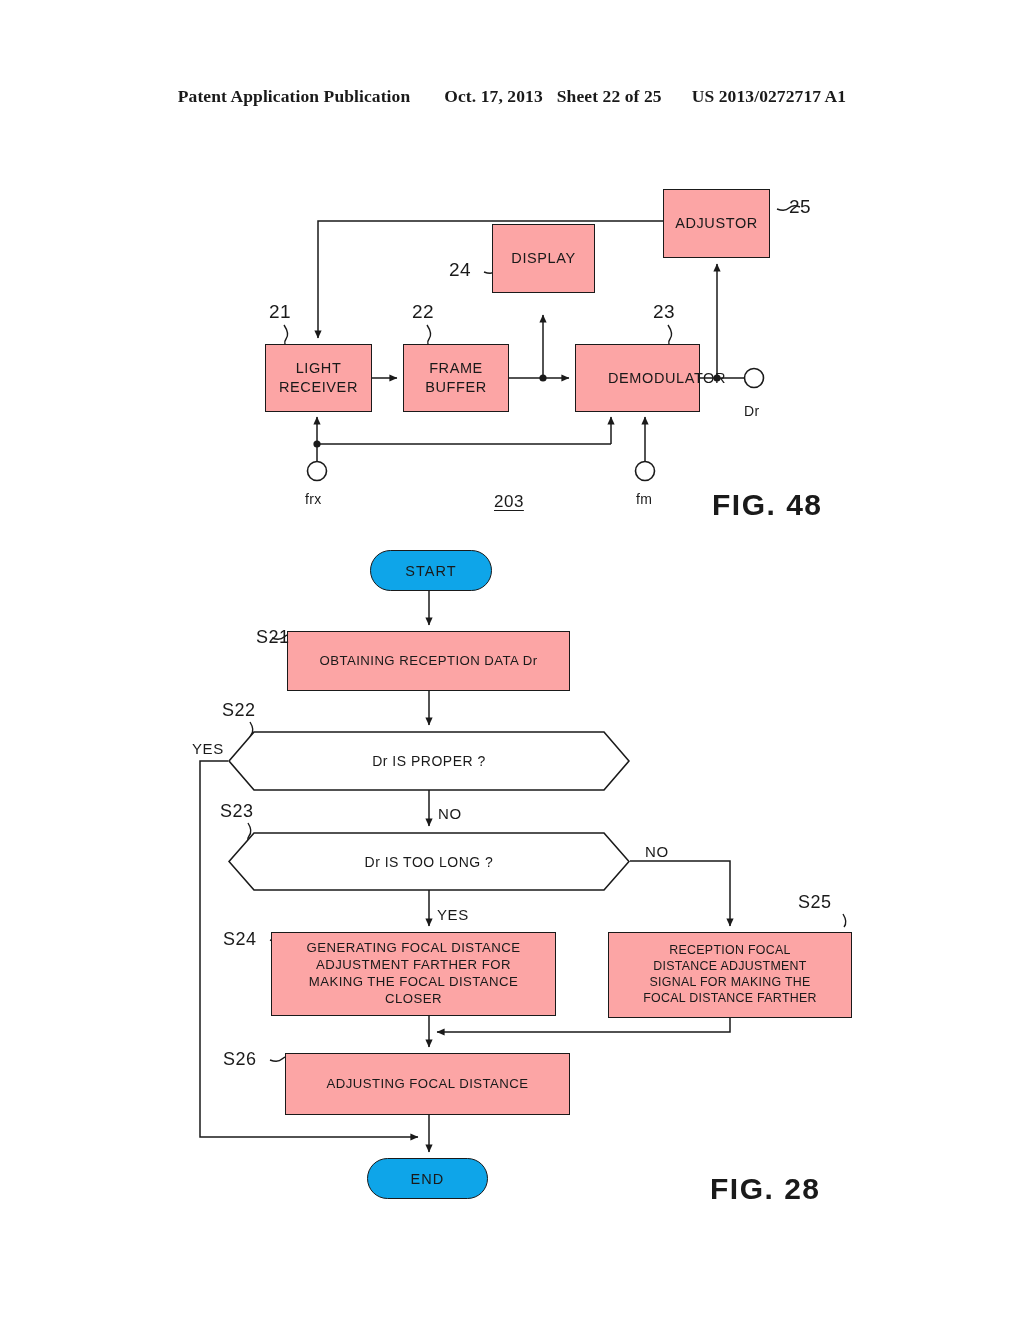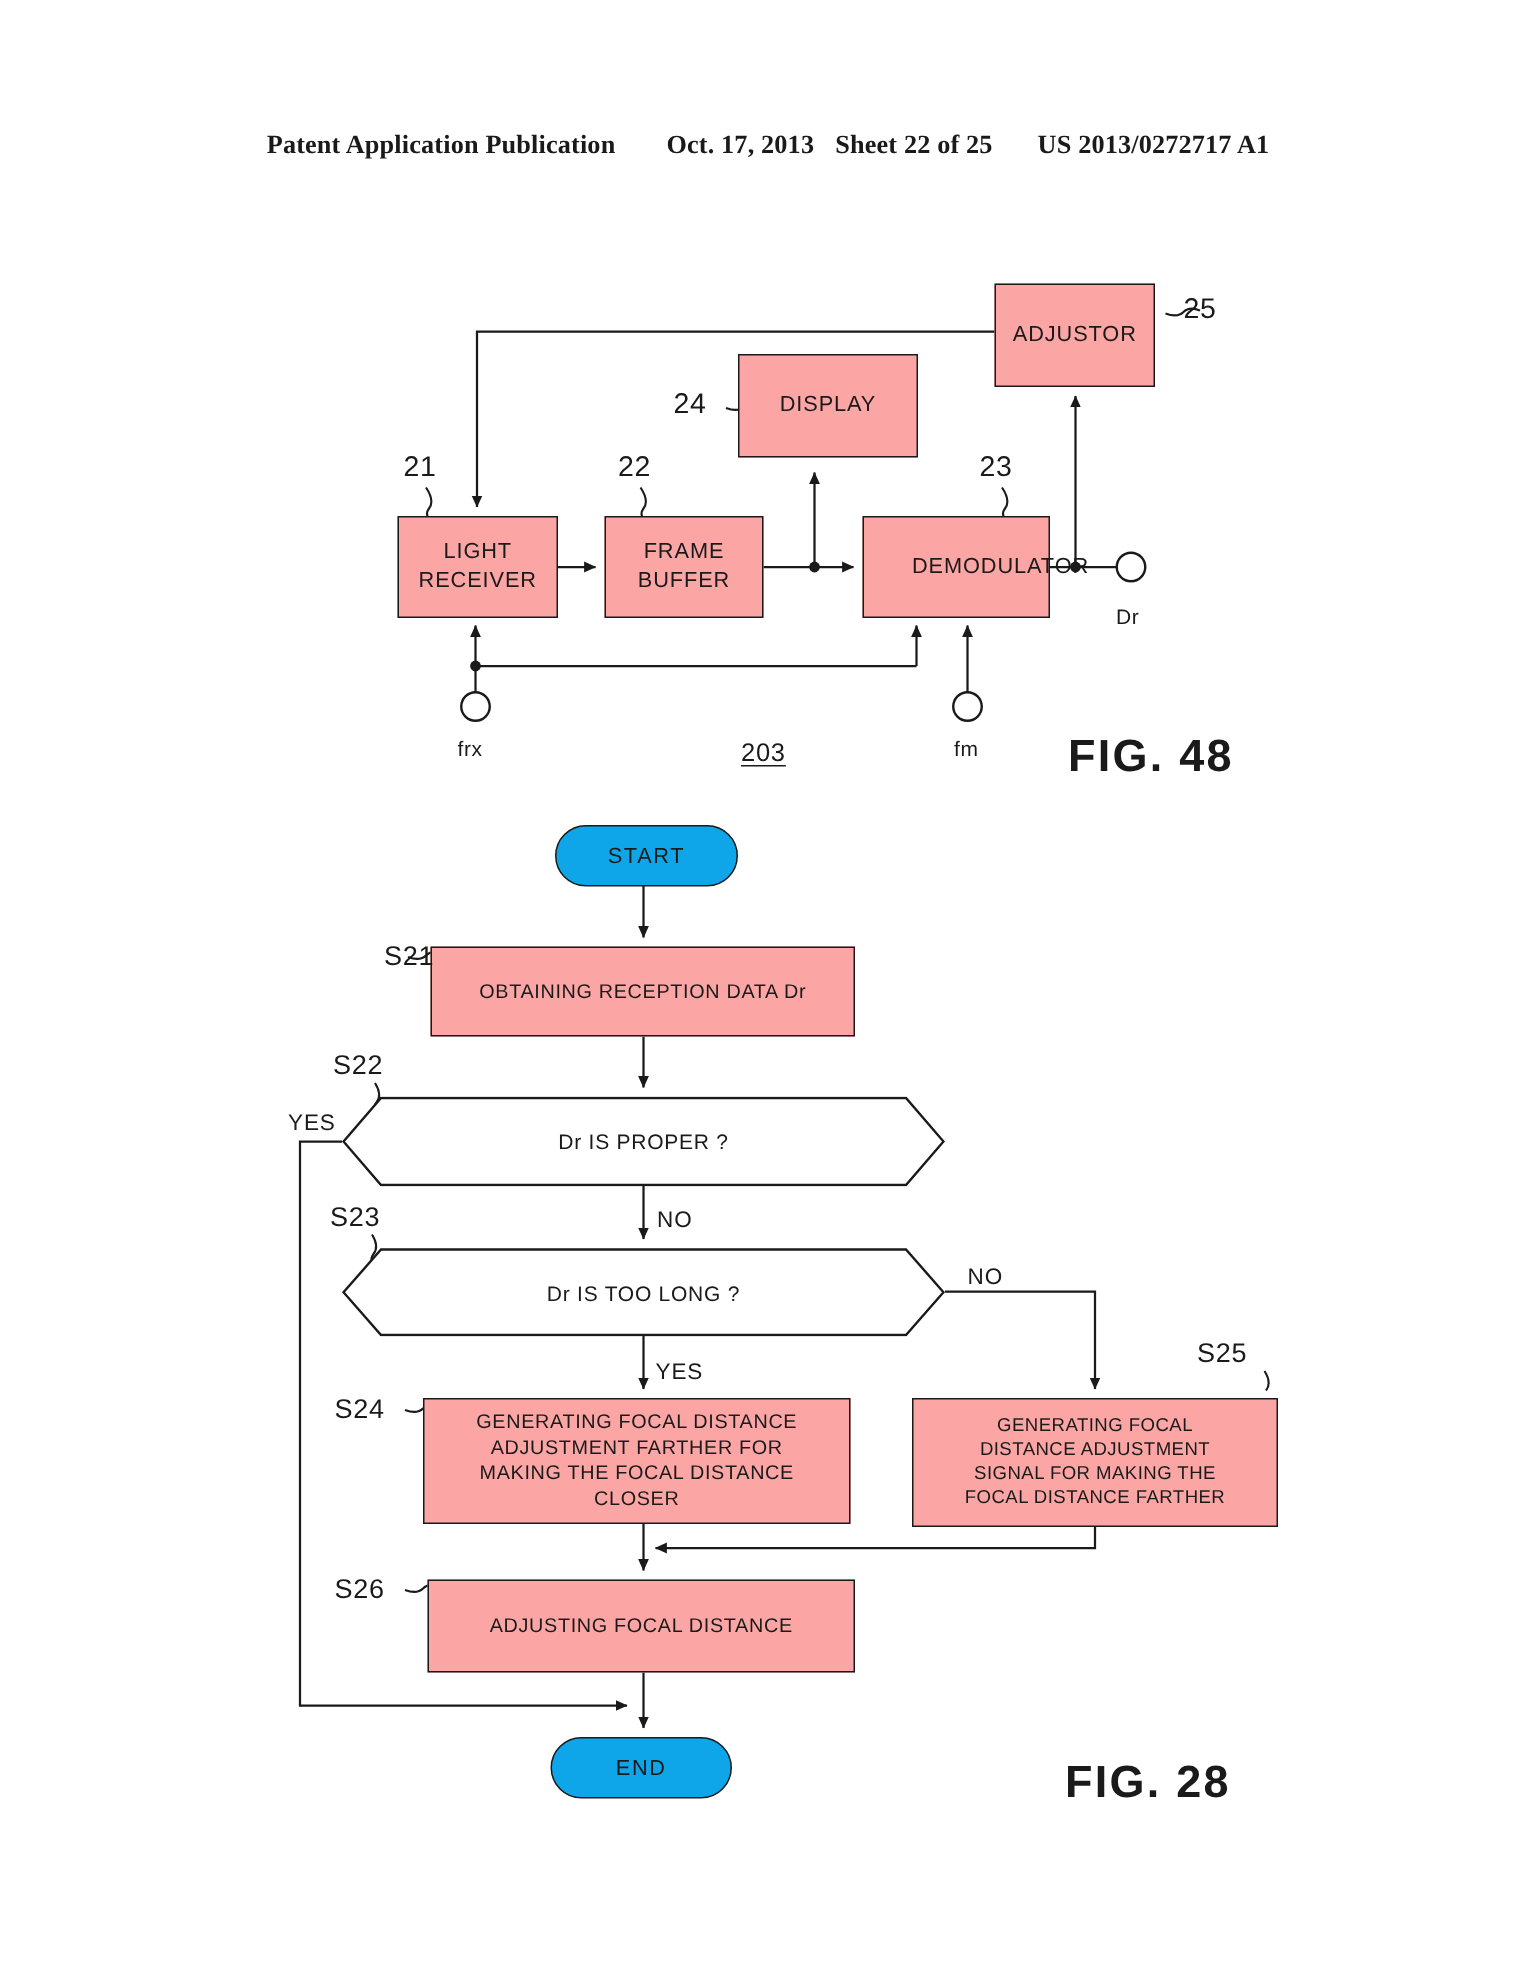--- a/index.html
+++ b/index.html
@@ -205,21 +205,21 @@
     <span>
       <span>FRAME</span>
       <span>BUFFER</span>
     </span>
   </div>
 
   <div class="box blk" style="left:575px; top:344px; width:125px; height:68px;padding-left:32px;">
     <span>DEMODULATOR</span>
   </div>
 
-  <div class="box blk" style="left:492px; top:236px; width:120px; height:69px;">
+  <div class="box blk" style="left:492px; top:224px; width:103px; height:69px;">
     <span>DISPLAY</span>
   </div>
 
   <div class="box blk" style="left:663px; top:189px; width:107px; height:69px;">
     <span>ADJUSTOR</span>
   </div>
 
   <div class="ref" style="left:269px; top:301px;">21</div>
   <div class="ref" style="left:412px; top:301px;">22</div>
   <div class="ref" style="left:653px; top:301px;">23</div>
@@ -282,32 +282,32 @@
     <span class="hexlabel">Dr IS PROPER ?</span>
   </div>
 
   <div class="hex" style="left:228px; top:832px; width:402px; height:59px;">
     <svg viewBox="0 0 402 59" preserveAspectRatio="none">
       <polygon points="1,29.5 26,1 376,1 401,29.5 376,58 26,58" fill="#ffffff" stroke="#1a1a1a" stroke-width="1.6" vector-effect="non-scaling-stroke"></polygon>
     </svg>
     <span class="hexlabel">Dr IS TOO LONG ?</span>
   </div>
 
-  <div class="box stepbox" style="left:282px; top:932px; width:285px; height:84px;">
+  <div class="box stepbox" style="left:271px; top:932px; width:285px; height:84px;">
     <span>
       <span>GENERATING FOCAL DISTANCE</span>
       <span>ADJUSTMENT FARTHER FOR</span>
       <span>MAKING THE FOCAL DISTANCE</span>
       <span>CLOSER</span>
     </span>
   </div>
 
   <div class="box stepbox small" style="left:608px; top:932px; width:244px; height:86px;">
     <span>
-      <span>GENERATING FOCAL</span>
+      <span>RECEPTION FOCAL</span>
       <span>DISTANCE ADJUSTMENT</span>
       <span>SIGNAL FOR MAKING THE</span>
       <span>FOCAL DISTANCE FARTHER</span>
     </span>
   </div>
 
   <div class="box stepbox" style="left:285px; top:1053px; width:285px; height:62px;">
     <span>ADJUSTING FOCAL DISTANCE</span>
   </div>
 

